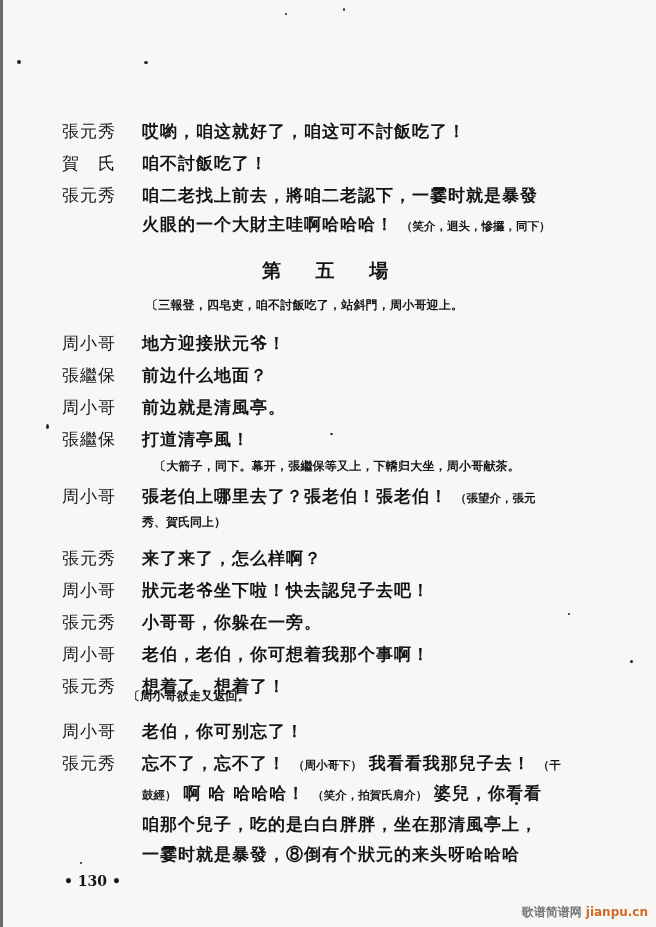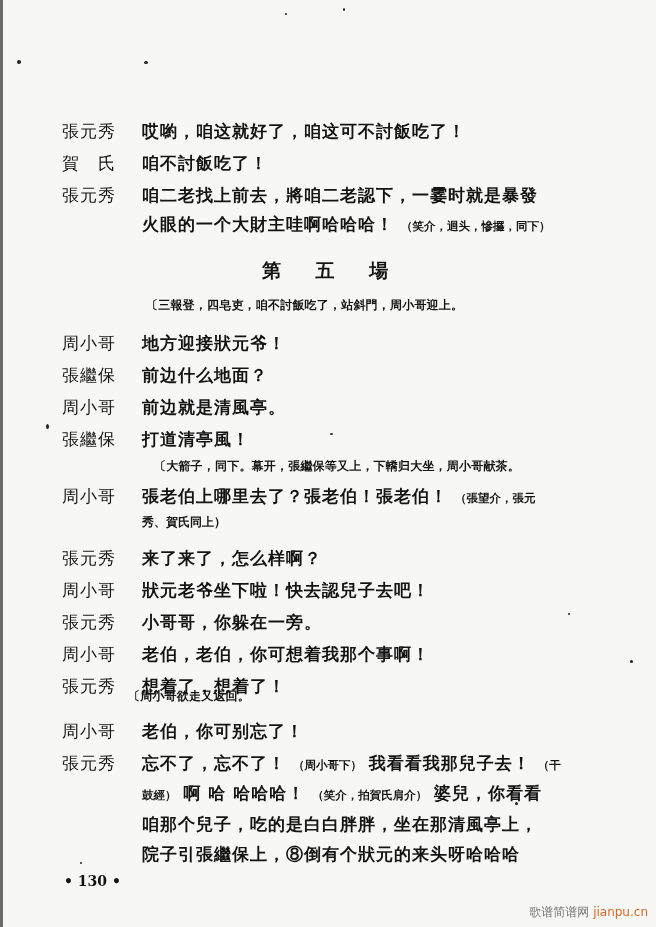--- a/index.html
+++ b/index.html
@@ -73,20 +73,21 @@
       font-family: "DejaVu Serif", serif;
     }
     .watermark {
       position: absolute;
       right: 8px;
       bottom: 6px;
       font-family: "DejaVu Sans", sans-serif;
       font-size: 12px;
       color: #777;
       white-space: nowrap;
+      font-weight: bold;
     }
     .watermark .domain {
       color: #d2692a;
       margin-left: 4px;
     }
   </style>
 </head>
 <body>
 
 <div class="page-border"></div>
@@ -194,20 +195,20 @@
     <span class="stage-small">鼓經）</span>
     <span>啊 哈 哈哈哈！</span>
     <span class="stage-small">（笑介，拍賀氏肩介）</span>
     <span>婆兒，你看看</span>
   </span>
 </div>
 <div style="position:absolute;top:813px;left:0;width:656px;">
   <span class="speech">咱那个兒子，吃的是白白胖胖，坐在那清風亭上，</span>
 </div>
 <div style="position:absolute;top:843px;left:0;width:656px;">
-  <span class="speech">院子引張繼保上，⑧倒有个狀元的来头呀哈哈哈</span>
+  <span class="speech">一霎时就是暴發，⑧倒有个狀元的来头呀哈哈哈</span>
 </div>
 
 <div class="page-number">• 130 •</div>
 
 <div class="watermark">
   <span>歌谱简谱网</span><span class="domain">jianpu.cn</span>
 </div>
 
 </body></html>

